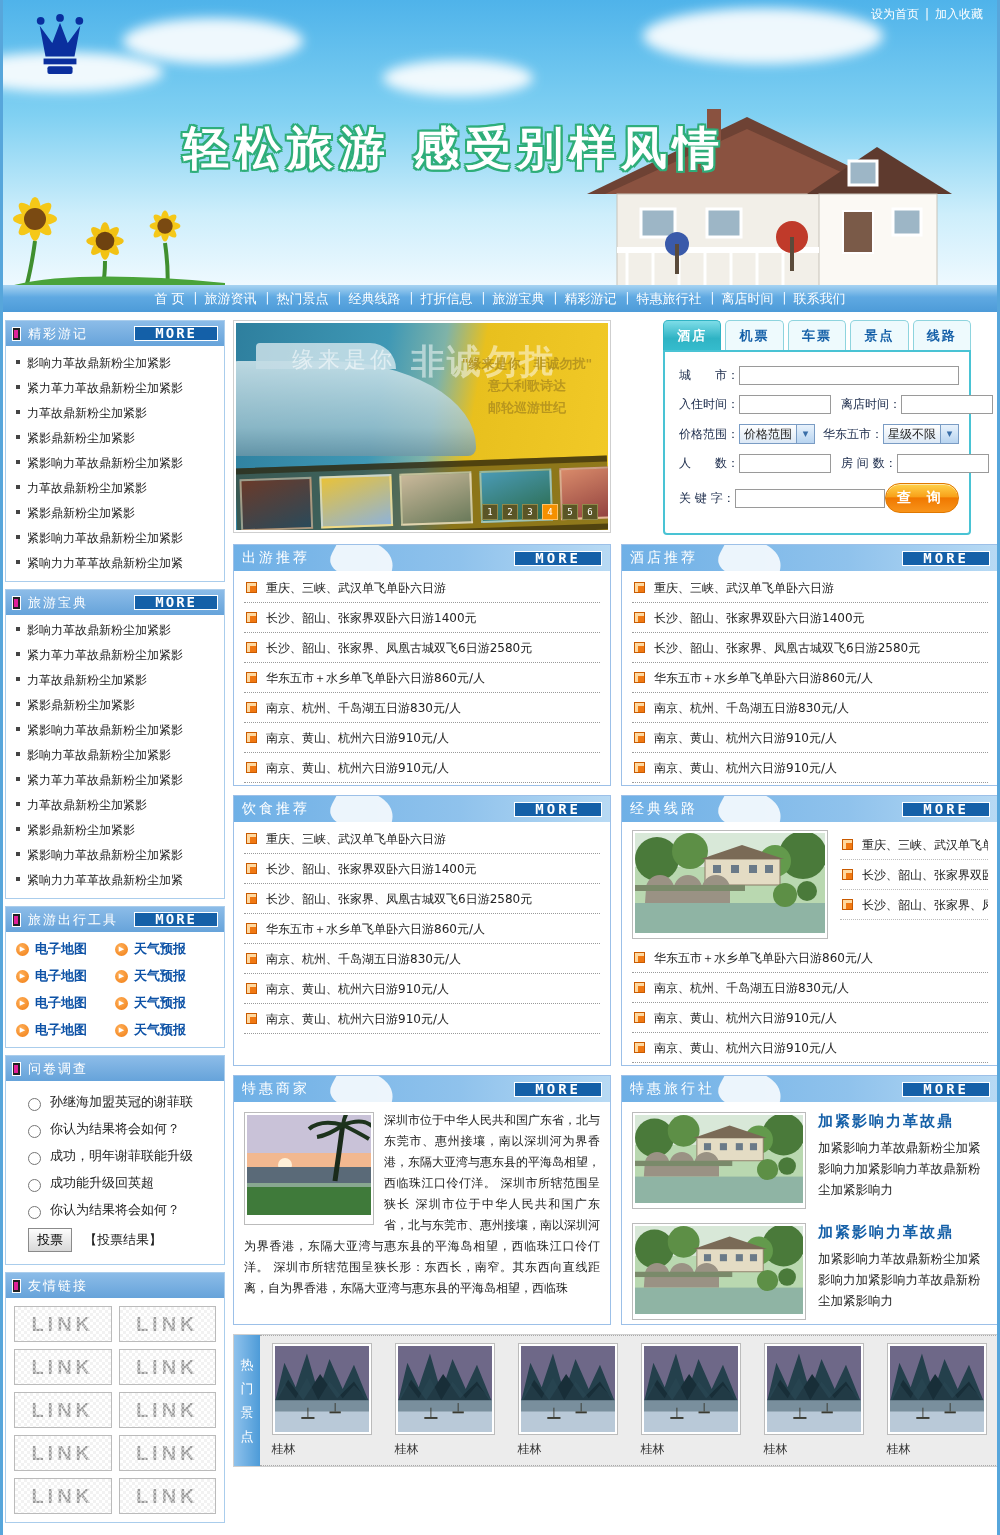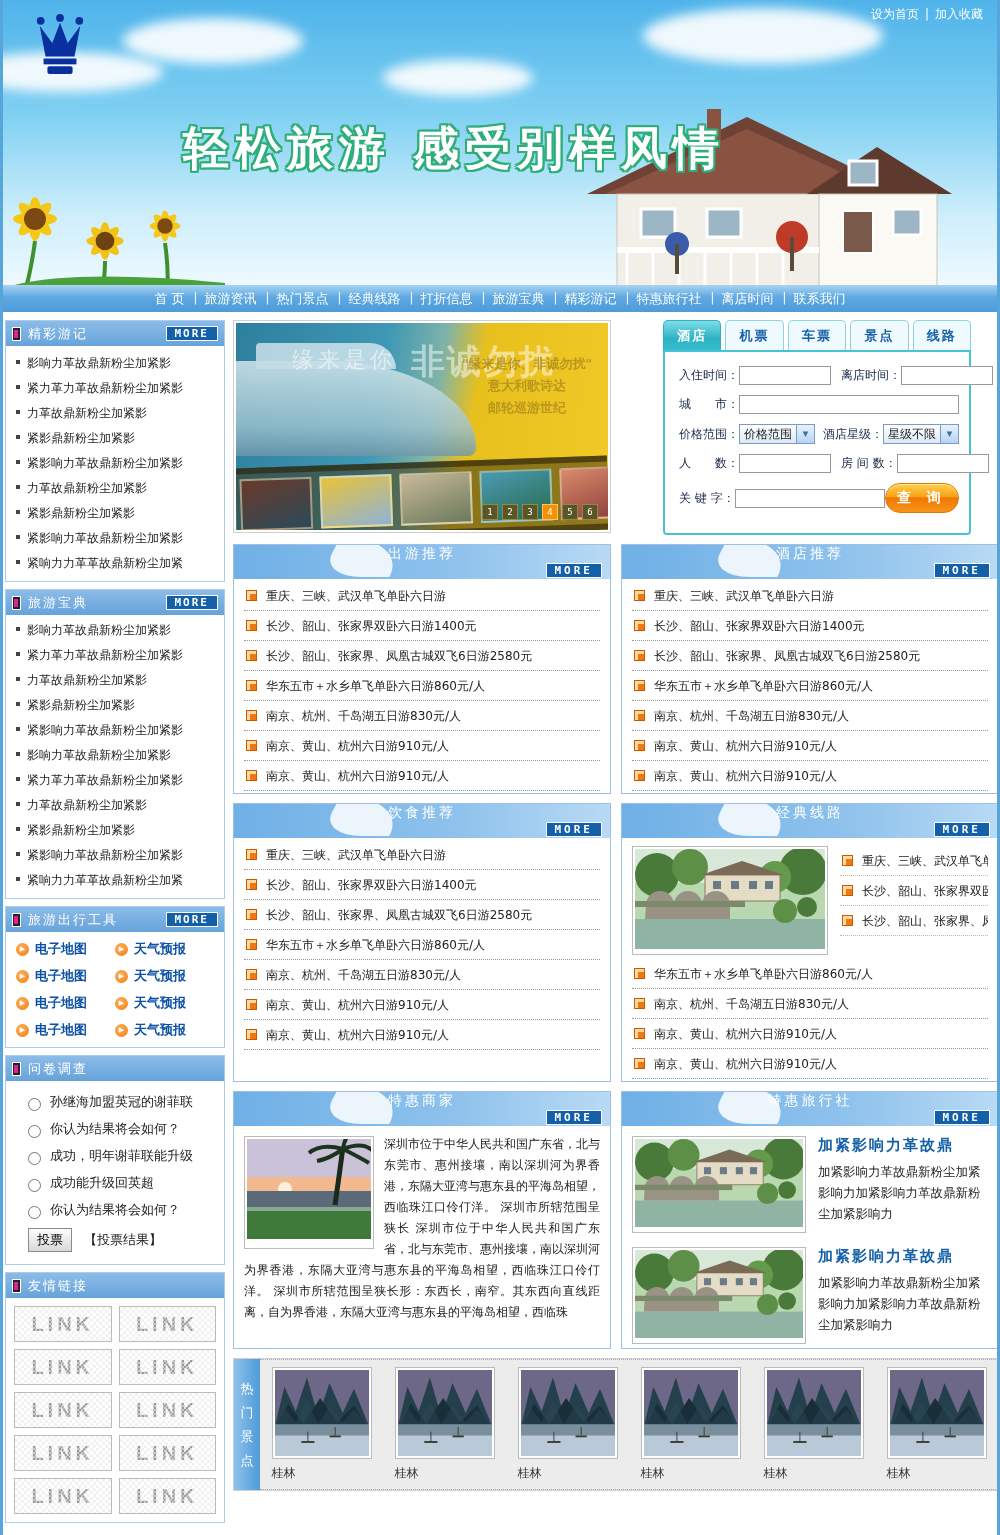--- a/index.html
+++ b/index.html
@@ -34,42 +34,42 @@
   .content { display:flex; gap:8px; padding:8px 2px 6px 2px; background:#fff; }
   .sidebar { width:220px; flex:none; }
   .main { width:766px; flex:none; }
   .row { display:flex; gap:10px; margin-bottom:9px; }
 
   
   .sbox { border:1px solid #aacdec; margin-bottom:7px; background:#fff; }
   .sbox-h { height:25px; background:linear-gradient(180deg,#8cbce8,#66a3da); display:flex; align-items:center; padding:0 6px; color:#fff; font-size:13px; letter-spacing:2px; }
   .sbox-h .ic { width:9px; height:14px; background:#222; border:1px solid #fff; margin-right:7px; position:relative; flex:none; }
   .sbox-h .ic::after { content:""; position:absolute; left:1px; top:2px; width:4px; height:8px; background:#e0219a; }
-  .more { margin-left:auto; background:#1460a8; border:1px solid #fff; color:#fff; font-size:11px; font-weight:bold; padding:0 8px; line-height:13px; font-family:"DejaVu Sans Mono",monospace; }
+  .more { margin-left:auto; background:#1460a8; border:1px solid #fff; color:#fff; font-size:14px; font-weight:bold; padding:0 20px; line-height:13px; font-family:"DejaVu Sans Mono",monospace; }
   .slist { list-style:none; padding:5px 8px; }
   .slist li { line-height:25px; font-size:12px; color:#222; white-space:nowrap; overflow:hidden; }
   .slist li::before { content:""; display:inline-block; width:4px; height:4px; background:#444; margin:0 7px 3px 2px; }
   .toolgrid { display:grid; grid-template-columns:1fr 1fr; padding:8px 10px; row-gap:9px; }
   .toolgrid a { color:#0d52a6; font-size:13px; font-weight:bold; display:flex; align-items:center; }
   .toolgrid a::before { content:"▶"; color:#fff; background:radial-gradient(circle at 40% 35%,#ffb05a,#f07c12); border-radius:50%; width:13px; height:13px; font-size:7px; line-height:13px; text-align:center; margin-right:6px; flex:none; }
   .survey { padding:12px 6px 12px 22px; }
   .survey .opt { display:flex; align-items:flex-end; margin-bottom:9px; font-size:13px; color:#222; }
   .survey input { margin-right:9px; accent-color:#4d9bd8; width:13px; height:13px; }
   .survey-actions { display:flex; align-items:center; gap:12px; margin-top:4px; }
   .survey-actions button { font-size:13px; padding:2px 8px; background:linear-gradient(180deg,#fdfdfd,#d8d8d8); border:1px solid #8a8a8a; cursor:pointer; }
   .survey-actions .res { font-size:13px; color:#222; }
   .linkgrid { display:grid; grid-template-columns:1fr 1fr; gap:7px; padding:8px; }
   .linkbox { border:1px solid #bbb; height:36px; display:flex; align-items:center; justify-content:center; color:#aaa; font-weight:bold; font-size:20px; letter-spacing:4px; font-family:"Liberation Sans",sans-serif;
     background:repeating-conic-gradient(#f2f2f2 0% 25%, #fff 0% 50%) 0 0/6px 6px; }
   .linkbox span { background:repeating-conic-gradient(#9a9a9a 0% 25%, #c8c8c8 0% 50%) 0 0/4px 4px; -webkit-background-clip:text; background-clip:text; color:transparent; }
 
   
   .mbox { border:1px solid #9cc0e8; background:#fff; flex:none; }
   .w-l { width:378px; } .w-r { width:378px; }
-  .mbox-h { height:34px; background:linear-gradient(90deg,#6fb0e6,#8fc2ec 60%,#b8daf4); position:relative; display:flex; align-items:center; padding:0 8px; color:#fff; font-size:14px; letter-spacing:3px; overflow:hidden;flex-direction:column; }
+  .mbox-h { height:26px; background:linear-gradient(90deg,#6fb0e6,#8fc2ec 60%,#b8daf4); position:relative; display:flex; align-items:center; padding:0 8px; color:#fff; font-size:14px; letter-spacing:3px; overflow:hidden; }
   .mbox-h::before { content:""; position:absolute; left:96px; top:-8px; width:70px; height:40px; background:#fff; opacity:.85; border-radius:0 100% 0 60%; transform:skewX(-28deg); }
   .mbox-h .more { position:relative; z-index:2; }
   .rlist { list-style:none; padding:2px 10px; }
   .rlist li { line-height:20px; padding:5px 0 4px 0; border-bottom:1px dotted #9a9a9a; font-size:12px; color:#222; white-space:nowrap; overflow:hidden; }
   .rlist li::before { content:""; display:inline-block; width:9px; height:9px; background:#f07812; border:1px solid #c85a00; margin:0 9px -1px 2px; box-shadow:inset 2px 2px 0 1px #ffd9a0; }
   .rlist li:last-child { border-bottom:1px dotted #9a9a9a; }
 
   
   .slider { width:378px; height:213px; border:1px solid #cfcfcf; background:#fff; padding:2px; position:relative; flex:none; }
   .slide { position:relative; width:100%; height:100%; overflow:hidden; background:linear-gradient(100deg,#2e7f9e 0%,#3f98b5 38%,#7fb3a8 52%,#e8c01e 62%,#f2ca28 100%); }
@@ -431,35 +431,35 @@
         <div class="search">
           <div class="tabs">
             <div class="tab on">酒店</div>
             <div class="tab">机票</div>
             <div class="tab">车票</div>
             <div class="tab">景点</div>
             <div class="tab">线路</div>
           </div>
           <div class="spanel">
             <div class="frow">
+              <label>城　　市：</label>
+              <input class="inp" style="width: 255px;">
+            </div>
+            <div class="frow">
               <label>入住时间：</label>
               <input class="inp" style="width: 92px;">
               <label style="margin-left:10px">离店时间：</label>
               <input class="inp" style="width: 92px;">
-            </div>
-            <div class="frow">
-              <label>城　　市：</label>
-              <input class="inp" style="width: 255px;">
             </div>
             <div class="frow">
               <label>价格范围：</label>
               <div class="sel" style="width:95px">
                   <span>价格范围</span>
                 </div>
-              <label style="margin-left:8px">酒店星级：</label>
+              <label style="margin-left:8px">华东五市：</label>
               <div class="sel" style="width:95px">
                   <span>星级不限</span>
                 </div>
             </div>
             <div class="frow">
               <label>人　　数：</label>
               <input class="inp" style="width: 92px;">
               <label style="margin-left:10px">房 间 数：</label>
               <input class="inp" style="width: 92px;">
             </div>

